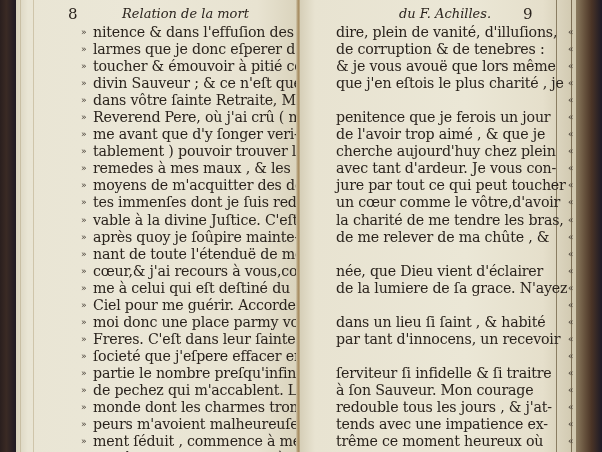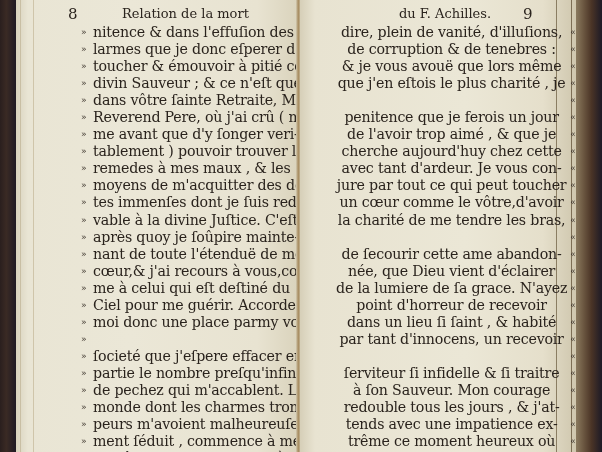--- a/index.html
+++ b/index.html
@@ -20,36 +20,35 @@
     position: absolute; top: 0; height: 452px;
     background: #e6e1cf;
   }
   .page-left {
     left: 16px; width: 284px;
     background: linear-gradient(90deg, #d8d2bd 0px, #e9e5d4 12px, #ebe7d7 40%, #e8e3d1 85%, #d9d2bb 100%);
   }
   .page-right {
     left: 300px; width: 276px;
     background: linear-gradient(90deg, #d6cfb8 0px, #e8e3d1 15px, #ebe7d6 60%, #e5dfcb 88%, #cfc7ae 100%);
-    text-align: center;
   }
   .edge-lines-left {
     position: absolute; left: 4px; top: 0; width: 12px; height: 452px;
     border-left: 1px solid #c9bfa4; border-right: 1px solid #cfc5aa;
   }
   .edge-lines-right {
     position: absolute; right: 4px; top: 0; width: 14px; height: 452px;
     border-left: 1px solid #8a7d62; border-right: 1px solid #7c6e54;
   }
   .gutter {
     position: absolute; left: 296px; top: 0; width: 5px; height: 452px;
     background: linear-gradient(90deg, #d4cbb2, #a58a5e 45%, #d2c8ad);
   }
   .running-head {
-    position: absolute; top: 6px; font-size: 13px; color: #2b241e;
+    position: absolute; top: 6px; font-size: 13px; font-style: italic; color: #2b241e;
   }
   .folio {
     position: absolute; top: 5px; font-size: 15px; color: #2b241e;
   }
   .text-block {
     position: absolute; top: 24px;
   }
   .line {
     height: 17.05px; line-height: 17px; font-size: 14.2px; color: #2a231d;
     white-space: nowrap; position: relative; letter-spacing: -0.2px;
@@ -80,21 +79,21 @@
       <div class="line"><span class="q">»</span><span>remedes à mes maux , &amp; les</span></div>
       <div class="line"><span class="q">»</span><span>moyens de m'acquitter des det-</span></div>
       <div class="line"><span class="q">»</span><span>tes immenſes dont je ſuis rede-</span></div>
       <div class="line"><span class="q">»</span><span>vable à la divine Juſtice. C'eſt</span></div>
       <div class="line"><span class="q">»</span><span>après quoy je ſoûpire mainte-</span></div>
       <div class="line"><span class="q">»</span><span>nant de toute l'étenduë de mon</span></div>
       <div class="line"><span class="q">»</span><span>cœur,&amp; j'ai recours à vous,com-</span></div>
       <div class="line"><span class="q">»</span><span>me à celui qui eſt deſtiné du</span></div>
       <div class="line"><span class="q">»</span><span>Ciel pour me guérir. Accordez-</span></div>
       <div class="line"><span class="q">»</span><span>moi donc une place parmy vos</span></div>
-      <div class="line"><span class="q">»</span></div>
+      <div class="line"><span class="q">»</span><span>Freres. C'eſt dans leur ſainte</span></div>
       <div class="line"><span class="q">»</span><span>ſocieté que j'eſpere effacer en</span></div>
       <div class="line"><span class="q">»</span><span>partie le nombre preſqu'infini</span></div>
       <div class="line"><span class="q">»</span><span>de pechez qui m'accablent. Le</span></div>
       <div class="line"><span class="q">»</span><span>monde dont les charmes trom-</span></div>
       <div class="line"><span class="q">»</span><span>peurs m'avoient malheureuſe-</span></div>
       <div class="line"><span class="q">»</span><span>ment ſéduit , commence à me</span></div>
       <div class="line"><span class="q">»</span><span>paroître tel qu'il eſt , c'eſt-à-</span></div>
     </div>
 </div>
 
@@ -105,30 +104,30 @@
   <div class="running-head" style="left:99px">du F. Achilles.</div>
   <div class="folio" style="left:223px">9</div>
   <div class="text-block right-lines" style="left:36px" id="right-lines">
       <div class="line"><span class="q">«</span><span>dire, plein de vanité, d'illuſions,</span></div>
       <div class="line"><span class="q">«</span><span>de corruption &amp; de tenebres :</span></div>
       <div class="line"><span class="q">«</span><span>&amp; je vous avouë que lors même</span></div>
       <div class="line"><span class="q">«</span><span>que j'en eſtois le plus charité , je</span></div>
       <div class="line"><span class="q">«</span></div>
       <div class="line"><span class="q">«</span><span>penitence que je ferois un jour</span></div>
       <div class="line"><span class="q">«</span><span>de l'avoir trop aimé , &amp; que je</span></div>
-      <div class="line"><span class="q">«</span><span>cherche aujourd'huy chez cette</span></div>
+      <div class="line"><span class="q">«</span><span>cherche aujourd'huy chez plein</span></div>
       <div class="line"><span class="q">«</span><span>avec tant d'ardeur. Je vous con-</span></div>
       <div class="line"><span class="q">«</span><span>jure par tout ce qui peut toucher</span></div>
       <div class="line"><span class="q">«</span><span>un cœur comme le vôtre,d'avoir</span></div>
       <div class="line"><span class="q">«</span><span>la charité de me tendre les bras,</span></div>
+      <div class="line"><span class="q">«</span><span>de me relever de ma chûte , &amp;</span></div>
       <div class="line"><span class="q">«</span></div>
-      <div class="line"><span class="q">«</span><span>de ſecourir cette ame abandon-</span></div>
       <div class="line"><span class="q">«</span><span>née, que Dieu vient d'éclairer</span></div>
       <div class="line"><span class="q">«</span><span>de la lumiere de ſa grace. N'ayez</span></div>
-      <div class="line"><span class="q">«</span><span>point d'horreur de recevoir</span></div>
+      <div class="line"><span class="q">«</span></div>
       <div class="line"><span class="q">«</span><span>dans un lieu ſi ſaint , &amp; habité</span></div>
       <div class="line"><span class="q">«</span><span>par tant d'innocens, un recevoir</span></div>
       <div class="line"><span class="q">«</span></div>
       <div class="line"><span class="q">«</span><span>ſerviteur ſi infidelle &amp; ſi traitre</span></div>
       <div class="line"><span class="q">«</span><span>à ſon Sauveur. Mon courage</span></div>
       <div class="line"><span class="q">«</span><span>redouble tous les jours , &amp; j'at-</span></div>
       <div class="line"><span class="q">«</span><span>tends avec une impatience ex-</span></div>
       <div class="line"><span class="q">«</span><span>trême ce moment heureux où</span></div>
       <div class="line"><span class="q">«</span><span>je verrai l'accompliſſement de</span></div>
     </div>

